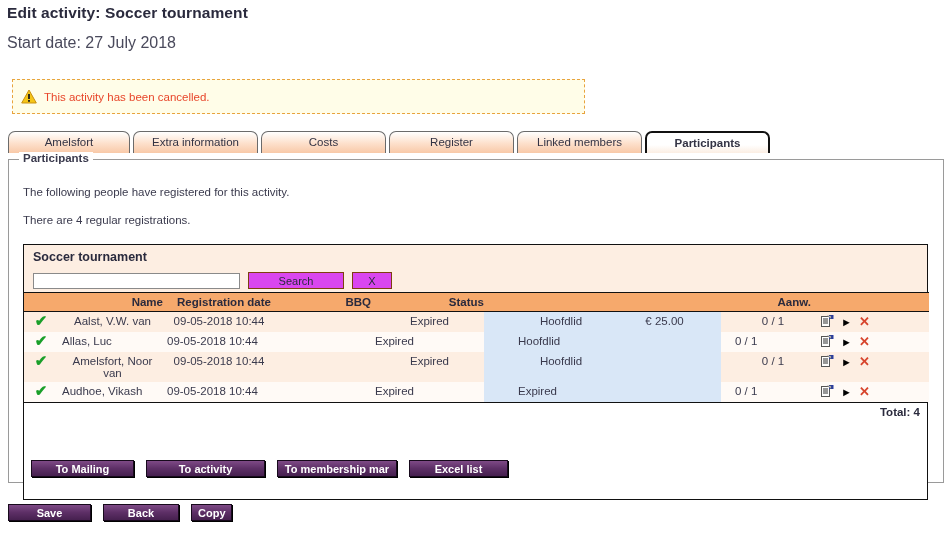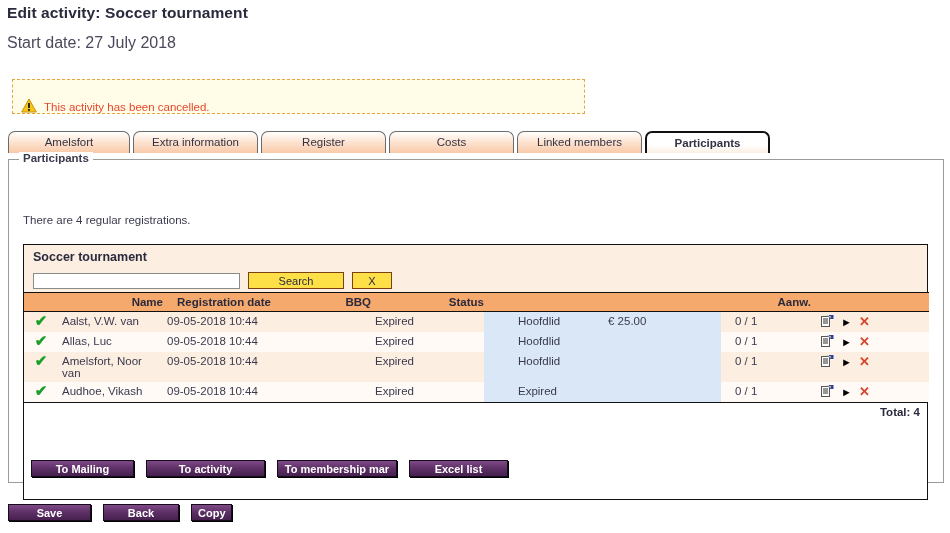--- a/index.html
+++ b/index.html
@@ -24,21 +24,21 @@
     position: absolute; left: 7px; top: 34px;
     font-size: 16px; color: #4a4a5c;
   }
 
   
   .warning-box {
     position: absolute; left: 12px; top: 79px;
     width: 573px; height: 35px;
     background: #fffde8;
     border: 1px dashed #e8a33d;
-    display: flex; align-items: flex-end;
+    display: flex; align-items: center;
     padding-left: 8px;
   }
   .warn-icon { width: 16px; height: 15px; flex: 0 0 16px; margin-right: 7px; }
   .warning-text { color: #e8462b; font-size: 11.5px; }
 
   
   .tabs { position: absolute; left: 8px; top: 131px; height: 22px; display: flex; }
   .tab {
     position: relative;
     height: 22px; line-height: 21px;
@@ -100,21 +100,21 @@
   .search-input {
     width: 207px; height: 16px;
     border: 1px solid #8a8a8a;
     background: #ffffff;
     font-family: "Liberation Sans", sans-serif; font-size: 11px;
     padding: 0 2px;
   }
   .btn-flat {
     height: 17px;
     border: 1px solid #7d3f10;
-    background: #fde047;
+    background: #d946ef;
     font-family: "Liberation Sans", sans-serif;
     font-size: 11px; color: #2a2a3d;
     margin-left: 8px; cursor: pointer;
   }
   .btn-search { width: 96px; }
   .btn-clear { width: 40px; }
 
   
   table.grid { width: 100%; border-collapse: collapse; table-layout: fixed; }
   table.grid th {
@@ -122,21 +122,21 @@
     height: 19px;
     font-size: 11.5px; font-weight: bold; color: #2a2a3d;
     text-align: right; padding: 0 0 0 4px;
     border-top: 1px solid #111; border-bottom: 1px solid #111;
   }
   table.grid td {
     font-size: 11.5px; color: #3a3a4d;
     padding: 3px 0 3px 4px;
     vertical-align: top;
   }
-  tr.r-odd td { background: #fdeee2; }
+  tr.r-odd td { background: #fdeee2; text-align: center; }
   tr.r-even td { background: #fffaf6; }
   td.hl { background: #d9e7f7 !important; }
   .c-check  { width: 34px; text-align: center !important; padding-left:0 !important; }
   .c-name   { width: 105px; }
   .c-date   { width: 108px; }
   .c-bbq    { width: 100px; }
   .c-status { width: 113px; }
   .c-type   { width: 120px; padding-left: 34px !important; }
   .c-amount { width: 117px; }
   .c-aanw   { width: 90px; padding-left: 14px !important; }
@@ -195,28 +195,29 @@
         <rect x="7.1" y="5" width="1.8" height="5" fill="#1a1a1a"></rect>
         <rect x="7.1" y="11" width="1.8" height="1.8" fill="#1a1a1a"></rect>
       </svg>
     </span>
     <span class="warning-text">This activity has been cancelled.</span>
   </div>
 
   <div class="tabs">
     <div class="tab w1">Amelsfort</div>
     <div class="tab w2">Extra information</div>
+    <div class="tab w4">Costs</div>
     <div class="tab w3">Register</div>
-    <div class="tab w4">Costs</div>
     <div class="tab w5">Linked members</div>
     <div class="tab w6 active">Participants</div>
   </div>
 
   <div class="fs">
     <div class="fs-legend">Participants</div>
+    <div class="fs-para p1">The following people have registered for this activity.</div>
     <div class="fs-para p2">There are 4 regular registrations.</div>
 
     <div class="panel">
       <div class="panel-title">Soccer tournament</div>
 
       <div class="search-row">
         <input class="search-input" type="text" placeholder="" style="">
         <button class="btn-flat btn-search">Search</button>
         <button class="btn-flat btn-clear">X</button>
       </div>

